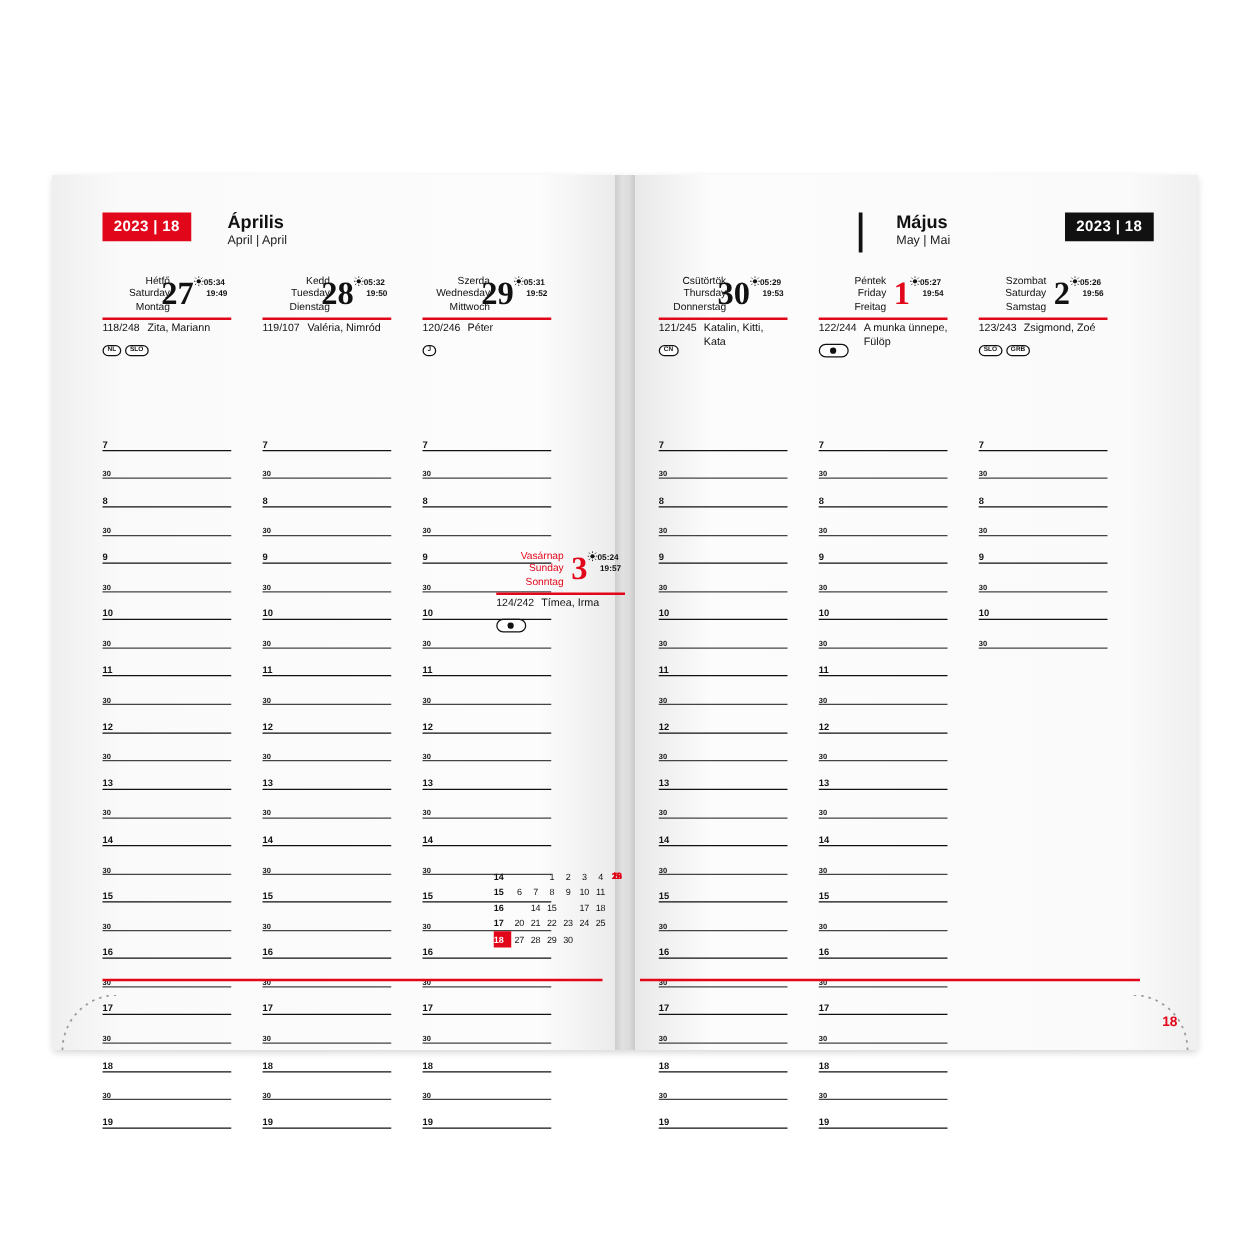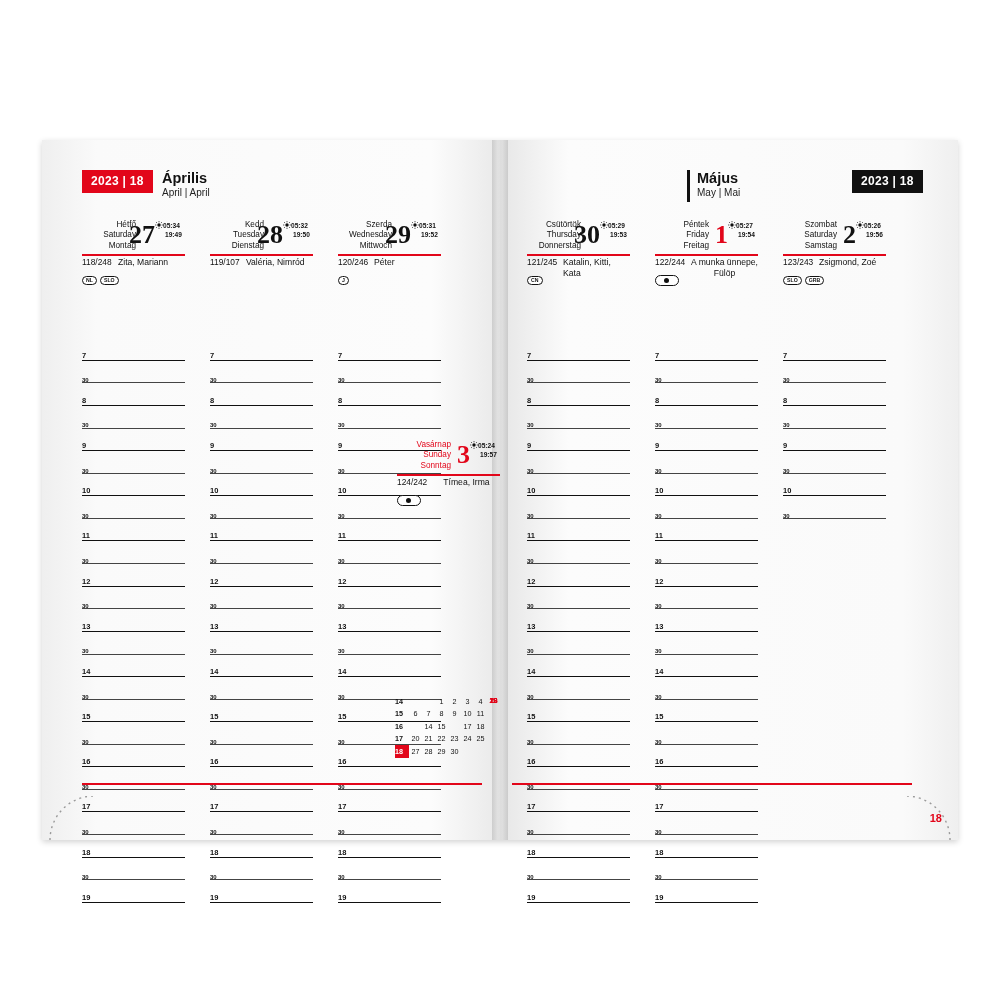--- a/index.html
+++ b/index.html
@@ -61,20 +61,21 @@
     color: #ffffff;
     font-size: 12px;
     font-weight: bold;
     letter-spacing: 0.3px;
     padding: 4px 9px 5px 9px;
   }
   .yr-badge.black { background: #111111; }
   .month-block {
     position: absolute;
     line-height: 1.15;
+    margin-left: 20px;
   }
   .month-name {
     font-size: 14.5px;
     font-weight: bold;
     color: #111;
   }
   .month-sub {
     font-size: 10px;
     color: #222;
   }
@@ -143,21 +144,21 @@
     color: #111;
   }
   .nameday {
     position: absolute;
     left: 36px; top: 37px;
     width: 67px;
     font-size: 8.6px;
     line-height: 1.25;
     color: #111;
   }
-  .nameday.right-al { text-align: center; }
+  .nameday.right-al { text-align: left; }
   .flags {
     position: absolute;
     left: 0; top: 56px;
     display: flex;
     gap: 3px;
   }
   .flag {
     border: 1px solid #111;
     border-radius: 6px;
     font-size: 5.2px;

